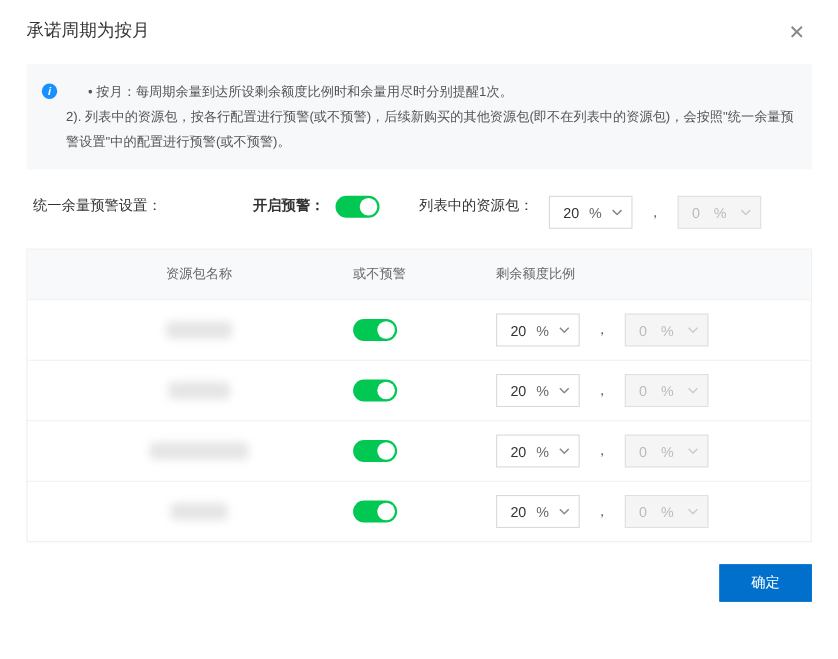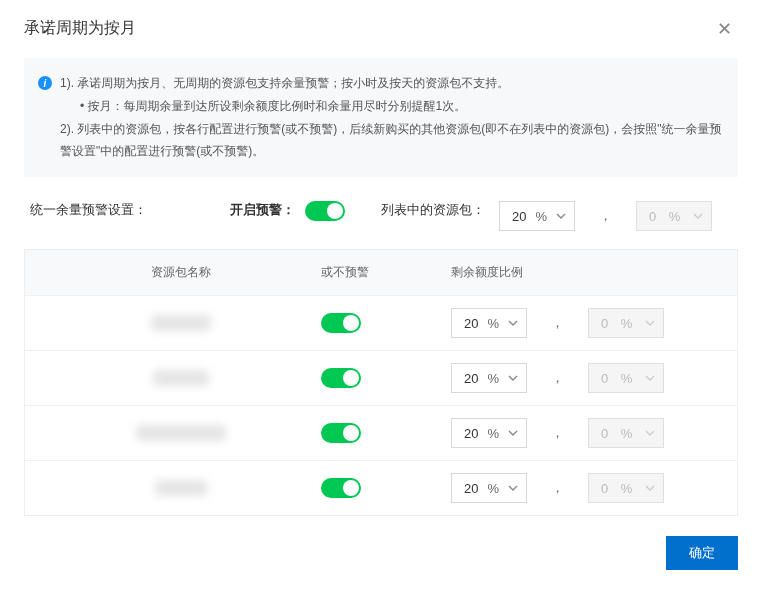--- a/index.html
+++ b/index.html
@@ -12,55 +12,54 @@
     .info-box .info-row { display: flex; align-items: flex-start; }
     .info-icon { width: 14px; height: 14px; border-radius: 50%; background: #1890ff; color: #fff; font-size: 10px; display: inline-flex; align-items: center; justify-content: center; margin-right: 8px; margin-top: 4px; flex-shrink: 0; font-style: italic; font-weight: bold; }
     .info-content { flex: 1; }
     .info-content .sub { padding-left: 20px; }
     .uniform-row { padding: 8px 30px 18px; display: flex; gap: 0; }
     .uniform-label { width: 200px; color: #333; }
     .enable-label { margin-right: 10px; font-weight: bold; }
     .toggle { width: 40px; height: 20px; border-radius: 10px; background: #00c853; position: relative; cursor: pointer; }
     .toggle::after { content: ""; position: absolute; right: 2px; top: 2px; width: 16px; height: 16px; border-radius: 50%; background: #fff; }
     .ratio-label { margin-left: 36px; margin-right: 14px; }
-    .ratio-group { display: flex; align-items: center; gap: 20px; }
+    .ratio-group { display: flex; align-items: center; gap: 10px; }
     .select-box { display: inline-flex; align-items: center; border: 1px solid #d9d9d9; height: 30px; padding: 0 8px 0 12px; background: #fff; min-width: 76px; justify-content: space-between; cursor: pointer; }
     .select-box.disabled { background: #f5f5f5; color: #bbb; border-color: #e0e0e0; cursor: not-allowed; }
     .select-box .val { margin-right: 6px; }
     .select-box .unit { margin-right: 6px; color: #666; }
     .select-box.disabled .unit { color: #bbb; }
     .chevron { display:inline-block; }
     .chevron svg { display:block; }
     .comma { color: #666; margin: 0 4px; }
     .table { margin: 0 24px; border: 1px solid #eee; }
     .thead { background: #f7f9fa; display: flex; padding: 14px 16px; color: #666; font-size: 12px; }
     .col-name { flex: 0 0 280px; text-align: center; }
     .col-toggle { flex: 0 0 130px; }
     .col-ratio { flex: 1; }
     .trow { display: flex; align-items: center; padding: 12px 16px; border-top: 1px solid #f0f0f0; }
     .blur-text { background: #e5e5e5; color: transparent; border-radius: 4px; filter: blur(4px); user-select: none; display: inline-block; height: 16px; }
     .modal-footer { padding: 20px 24px 24px; display: flex; justify-content: flex-end; gap: 12px; }
-    .btn { height: 34px; padding: 0 22px; font-size: 13px; cursor: pointer; border: 1px solid #eab308; background: #fff; display: inline-flex; align-items: center; justify-content: center; }
+    .btn { height: 34px; padding: 0 22px; font-size: 13px; cursor: pointer; border: 7px solid #eab308; background: #fff; display: inline-flex; align-items: center; justify-content: center; }
     .btn.primary { background: #0070cc; border-color: #0070cc; color: #fff; }
   </style>
 </head>
 <body>
 
 <div class="modal">
 
   <div class="modal-header">
     <div class="modal-title">承诺周期为按月</div>
     <div class="close-btn">✕</div>
   </div>
 
   <div class="info-box">
     <div class="info-row">
       <span class="info-icon">i</span>
       <div class="info-content">
-        <div>1). 承诺周期为按月、无周期的资源包支持余量预警；按小时及按天的资源包不支持。</div>
         <div class="sub">• 按月：每周期余量到达所设剩余额度比例时和余量用尽时分别提醒1次。</div>
         <div>2). 列表中的资源包，按各行配置进行预警(或不预警)，后续新购买的其他资源包(即不在列表中的资源包)，会按照"统一余量预警设置"中的配置进行预警(或不预警)。</div>
       </div>
     </div>
   </div>
 
   <div class="uniform-row">
     <span class="uniform-label">统一余量预警设置：</span>
     <span class="enable-label">开启预警：</span>
     <div class="toggle"></div>

